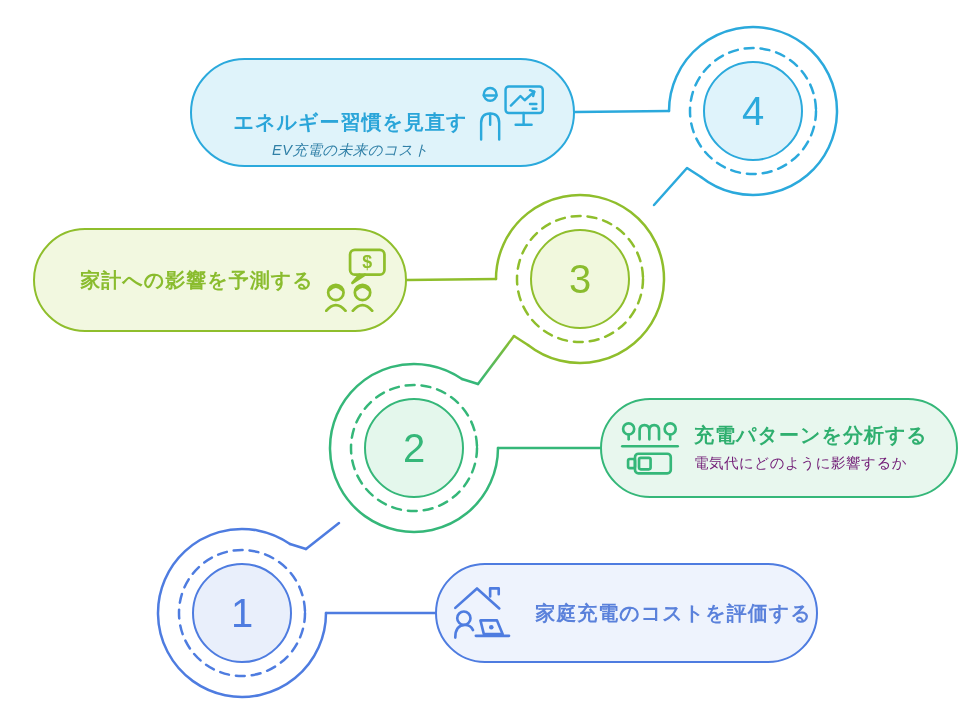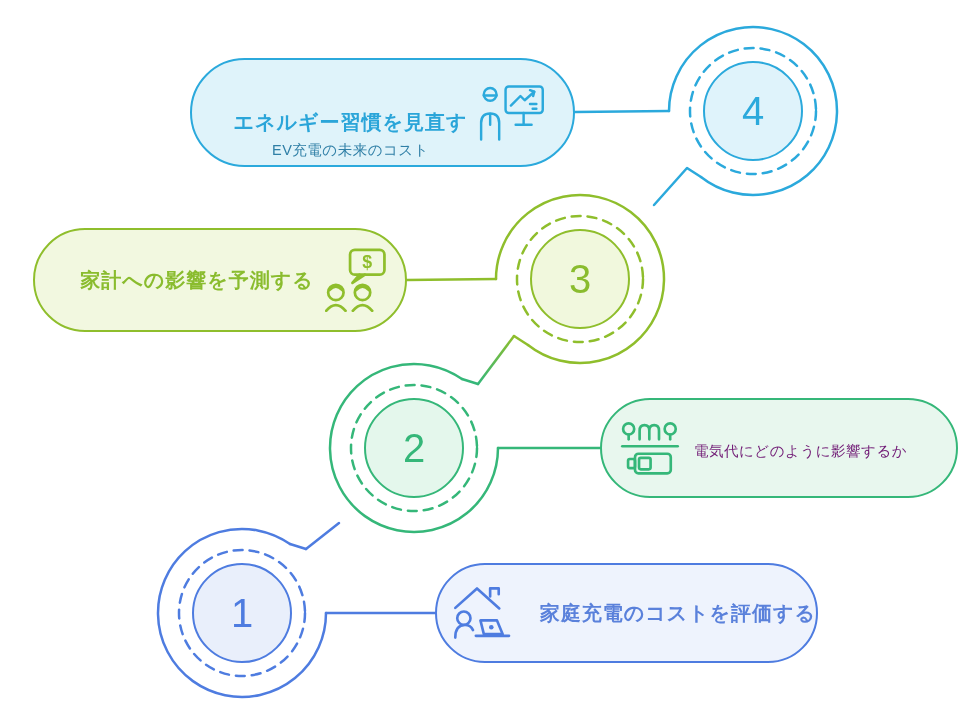--- a/index.html
+++ b/index.html
@@ -16,21 +16,21 @@
   .pill .txt{flex:1;min-width:0;}
   .pill .title{font-size:20px;font-weight:700;letter-spacing:1px;line-height:1.25;}
   .pill .sub{font-size:14.5px;font-weight:500;letter-spacing:0.5px;margin-top:7px;line-height:1.2;}
   .icon-box{display:flex;align-items:center;justify-content:center;flex:0 0 auto;}
 
   
   .pill-s4{left:190px;top:58px;width:385px;height:109px;border-radius:55px;
            background:#dff3fa;border-color:#2ba9dc;}
   .pill-s4 .txt{text-align:center;padding-left:30px;margin-top:44px;}
   .pill-s4 .title{color:#2aa5d9;}
-  .pill-s4 .sub{color:#2f7fa6;}
+  .pill-s4 .sub{color:#2f7fa6;font-style:italic;}
   .pill-s4 .icon-box{margin-right:26px;}
 
   
   .pill-s3{left:33px;top:228px;width:374px;height:104px;border-radius:52px;
            background:#f2f8e0;border-color:#8fbe2c;}
   .pill-s3 .txt{text-align:center;padding-left:34px;}
   .pill-s3 .title{color:#8abc2e;}
   .pill-s3 .sub{color:#6b8050;}
   .pill-s3 .icon-box{margin-right:18px;}
 
@@ -39,21 +39,21 @@
            background:#e8f7ee;border-color:#35b779;}
   .pill-s2 .icon-box{margin-left:18px;margin-right:14px;}
   .pill-s2 .txt{text-align:left;}
   .pill-s2 .title{color:#2faf6f;}
   .pill-s2 .sub{color:#701a75;}
 
   
   .pill-s1{left:435px;top:563px;width:383px;height:100px;border-radius:50px;
            background:#eef3fd;border-color:#4e7ce0;}
   .pill-s1 .icon-box{margin-left:16px;margin-right:14px;}
-  .pill-s1 .txt{text-align:right;}
+  .pill-s1 .txt{text-align:center;}
   .pill-s1 .title{color:#5a81db;}
   .pill-s1 .sub{color:#46629f;}
 
   .num{
     position:absolute;width:100px;height:100px;display:flex;align-items:center;
     justify-content:center;font-size:40px;font-weight:500;
   }
   .num-4{left:703px;top:61px;color:#2ba9dc;}
   .num-3{left:530px;top:229px;color:#8abc2e;}
   .num-2{left:364px;top:398px;color:#35b779;}
@@ -159,20 +159,21 @@
         <path d="M17,17.5 V10 Q17,5.2 21.2,5.2 Q25.4,5.2 25.4,10 V17.5 M25.4,10 Q25.4,5.2 29.6,5.2 Q33.8,5.2 33.8,10 V17.5"></path>
         <circle cx="43.5" cy="8.5" r="4.8"></circle>
         <path d="M43.5,13.3 V17.5"></path>
         <path d="M2,23.5 H50"></path>
         <rect x="13" y="30" width="31" height="17" rx="3"></rect>
         <rect x="7" y="34.5" width="6" height="8" rx="1.5"></rect>
         <rect x="16.5" y="33.5" width="10" height="10" rx="1.5"></rect>
       </svg>
     </div>
     <div class="txt">
+      <div class="title">充電パターンを分析する</div>
       <div class="sub">電気代にどのように影響するか</div>
     </div>
   </div>
 
   <div class="pill pill-s1">
     <div class="icon-box">
       <svg width="64" height="60" viewBox="0 0 56 52" fill="none" stroke="#4e7ce0" stroke-width="2.3" stroke-linecap="round" stroke-linejoin="round">
         <path d="M2,21.5 L21,4.5 L40.5,22"></path>
         <path d="M32.5,11.5 V4.5 H40 V9.5"></path>
         <circle cx="9.5" cy="30.5" r="5.8"></circle>

